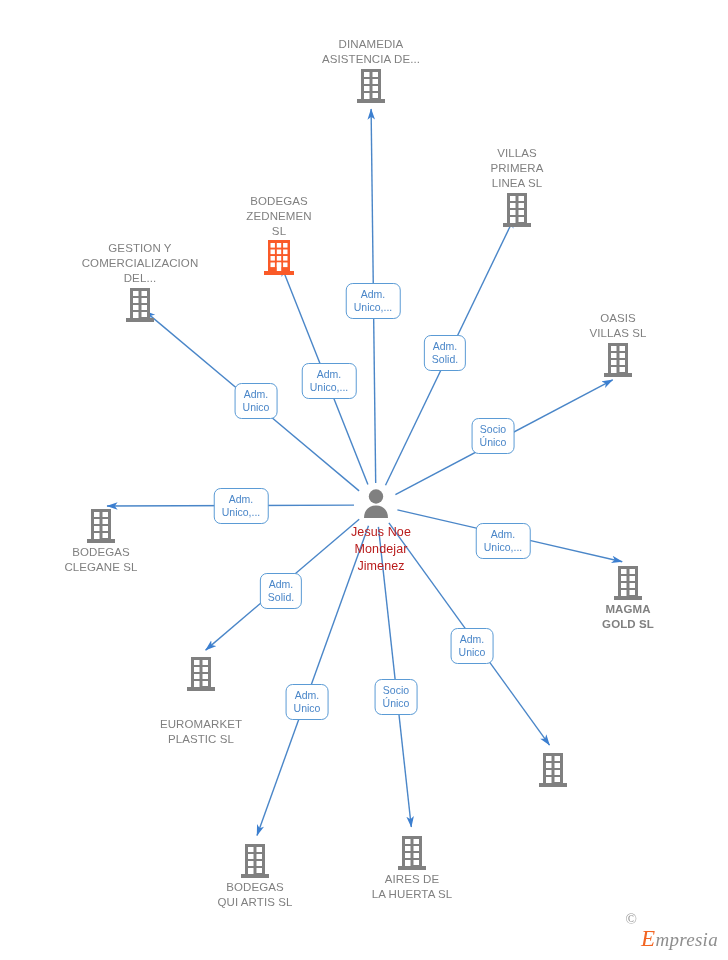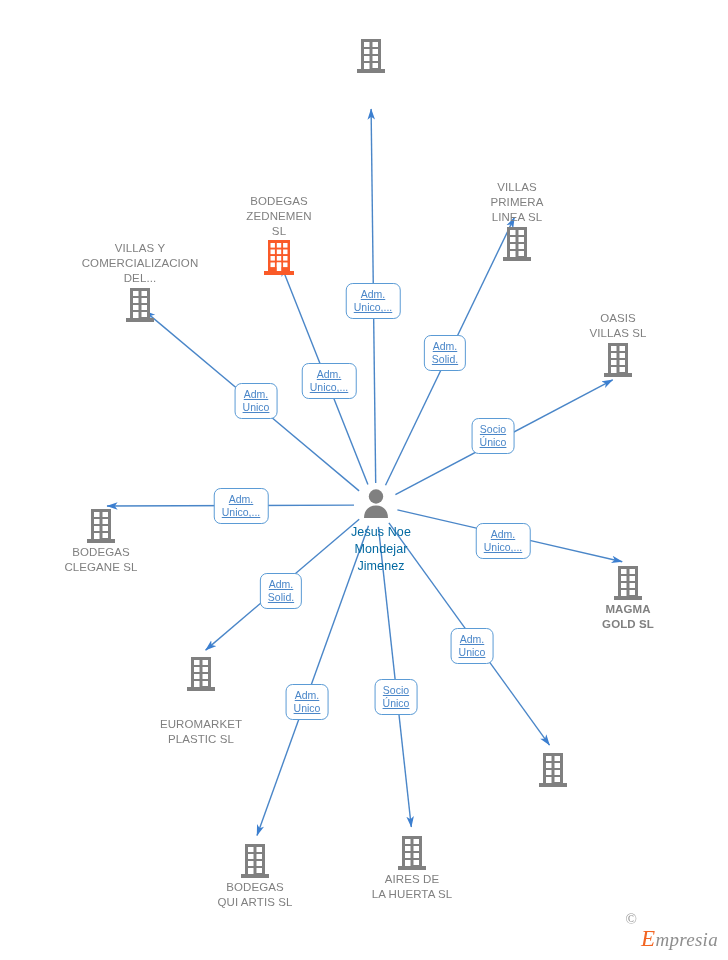--- a/index.html
+++ b/index.html
@@ -39,21 +39,21 @@
   .node-label {
     font-size: 11.5px;
     line-height: 15px;
     color: #808080;
     letter-spacing: 0.1px;
     white-space: pre-line;
     text-align: center;
     font-family: "Liberation Sans", sans-serif;
   }
   .node-label.person {
-    color: #0369a1;
+    color: #b91c1c;
     font-size: 12.5px;
     line-height: 17px;
     margin-left: 10px;
   }
   .icon-wrap {
     width: 34px;
     height: 38px;
     position: relative;
   }
   .edge-label {
@@ -63,21 +63,20 @@
     border: 1.3px solid #5b9bd5;
     border-radius: 7px;
     color: #4a86c8;
     font-size: 10.5px;
     line-height: 13px;
     padding: 4px 7px;
     text-align: center;
     white-space: pre-line;
     font-family: "Liberation Sans", sans-serif;
     box-sizing: border-box;
-    text-decoration: underline;
   }
   .watermark {
     position: absolute;
     right: 10px;
     bottom: 8px;
     display: flex;
     align-items: center;
     gap: 4px;
   }
   .wm-c {
@@ -155,56 +154,58 @@
             <rect x="8.5" y="23.5" width="4.4" height="4.6" fill="#ffffff"></rect>
             <rect x="14.8" y="23.5" width="4.4" height="4.6" fill="#ffffff"></rect>
             <rect x="21.1" y="23.5" width="4.4" height="4.6" fill="#ffffff"></rect>
             <rect x="14.8" y="23.5" width="4.4" height="8.5" fill="#ffffff"></rect>
             <rect x="2" y="32" width="30" height="4" fill="#fa5a28"></rect>
           </svg></div>
       </div>
     </div>
     <div class="node" style="left: 371px; top: 101px;">
       <div class="node-inner" style="top: -64px;">
+        <div class="node-label">DINAMEDIA
+ASISTENCIA DE...</div>
         <div class="icon-wrap"><svg width="34" height="38" viewBox="0 0 34 38">
             <rect x="7" y="2" width="20" height="30" fill="#808080"></rect>
             <rect x="10" y="5" width="5.5" height="5" fill="#ffffff"></rect>
             <rect x="18.5" y="5" width="5.5" height="5" fill="#ffffff"></rect>
             <rect x="10" y="12" width="5.5" height="5" fill="#ffffff"></rect>
             <rect x="18.5" y="12" width="5.5" height="5" fill="#ffffff"></rect>
             <rect x="10" y="19" width="5.5" height="5" fill="#ffffff"></rect>
             <rect x="18.5" y="19" width="5.5" height="5" fill="#ffffff"></rect>
             <rect x="10" y="26" width="5.5" height="6" fill="#ffffff"></rect>
             <rect x="18.5" y="26" width="5.5" height="5" fill="#ffffff"></rect>
             <rect x="3" y="32" width="28" height="4" fill="#808080"></rect>
           </svg></div>
       </div>
     </div>
     <div class="node" style="left: 517px; top: 210px;">
-      <div class="node-inner" style="top: -64px; margin-top: 34px;">
+      <div class="node-inner" style="top: -64px;">
         <div class="node-label">VILLAS
 PRIMERA
 LINEA  SL</div>
         <div class="icon-wrap"><svg width="34" height="38" viewBox="0 0 34 38">
             <rect x="7" y="2" width="20" height="30" fill="#808080"></rect>
             <rect x="10" y="5" width="5.5" height="5" fill="#ffffff"></rect>
             <rect x="18.5" y="5" width="5.5" height="5" fill="#ffffff"></rect>
             <rect x="10" y="12" width="5.5" height="5" fill="#ffffff"></rect>
             <rect x="18.5" y="12" width="5.5" height="5" fill="#ffffff"></rect>
             <rect x="10" y="19" width="5.5" height="5" fill="#ffffff"></rect>
             <rect x="18.5" y="19" width="5.5" height="5" fill="#ffffff"></rect>
             <rect x="10" y="26" width="5.5" height="6" fill="#ffffff"></rect>
             <rect x="18.5" y="26" width="5.5" height="5" fill="#ffffff"></rect>
             <rect x="3" y="32" width="28" height="4" fill="#808080"></rect>
           </svg></div>
       </div>
     </div>
     <div class="node" style="left: 140px; top: 305px;">
       <div class="node-inner" style="top: -64px;">
-        <div class="node-label">VILLAS Y
+        <div class="node-label">GESTION Y
 COMERCIALIZACION
 DEL...</div>
         <div class="icon-wrap"><svg width="34" height="38" viewBox="0 0 34 38">
             <rect x="7" y="2" width="20" height="30" fill="#808080"></rect>
             <rect x="10" y="5" width="5.5" height="5" fill="#ffffff"></rect>
             <rect x="18.5" y="5" width="5.5" height="5" fill="#ffffff"></rect>
             <rect x="10" y="12" width="5.5" height="5" fill="#ffffff"></rect>
             <rect x="18.5" y="12" width="5.5" height="5" fill="#ffffff"></rect>
             <rect x="10" y="19" width="5.5" height="5" fill="#ffffff"></rect>
             <rect x="18.5" y="19" width="5.5" height="5" fill="#ffffff"></rect>

